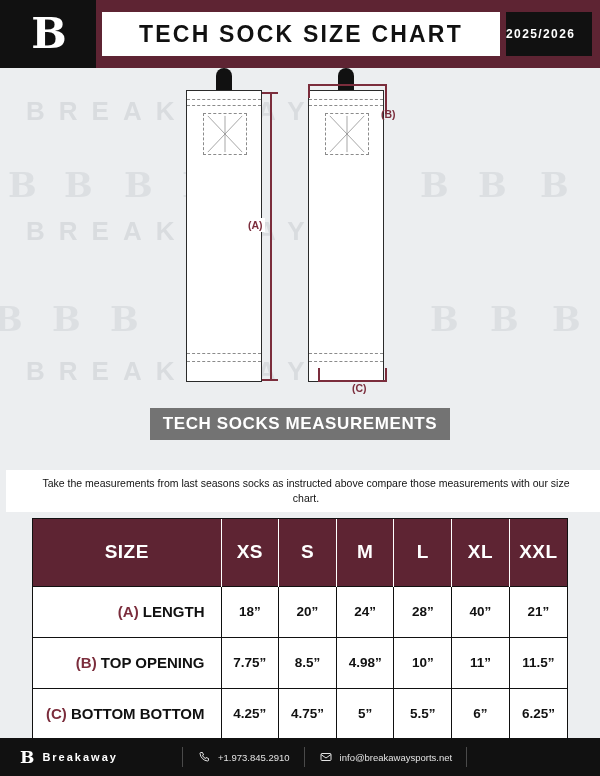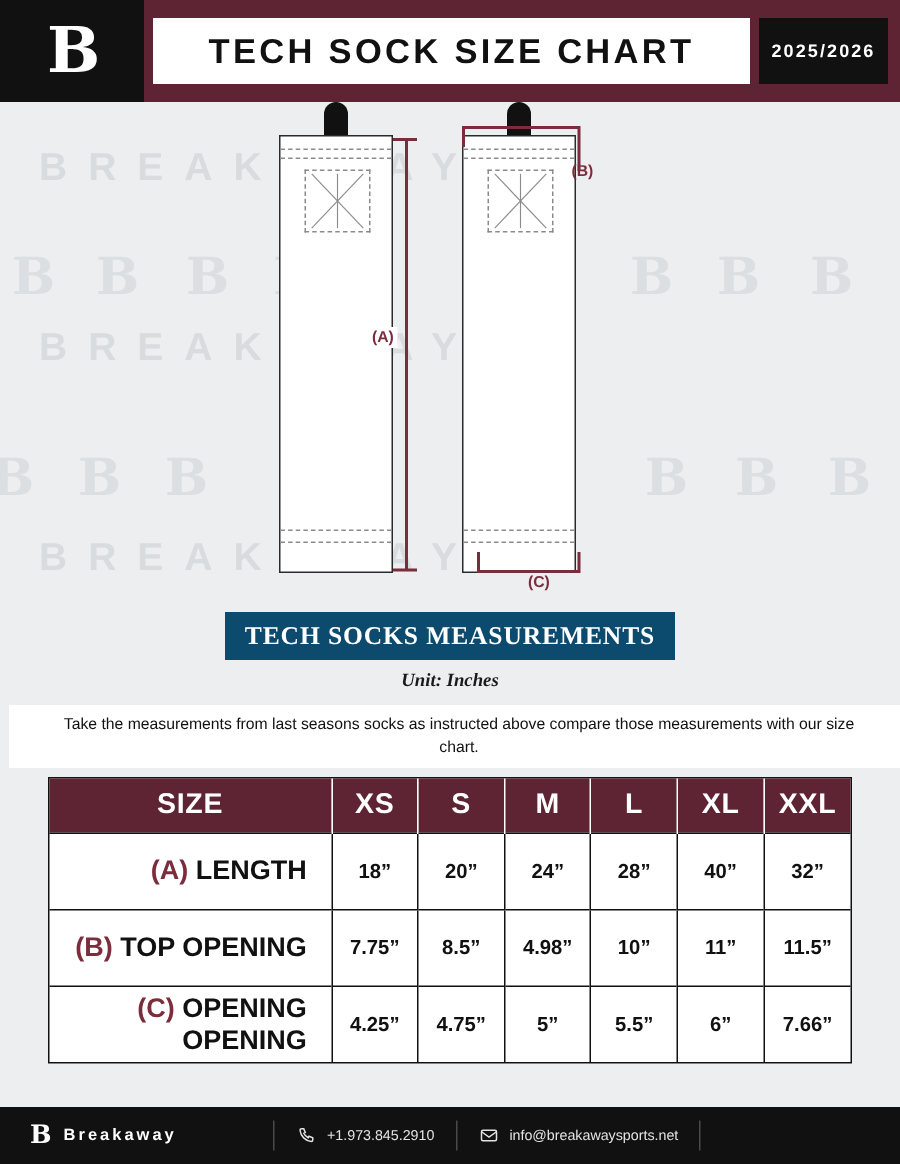--- a/index.html
+++ b/index.html
@@ -47,21 +47,21 @@
     font-size: 23px;
     font-weight: bold;
     letter-spacing: 2.2px;
     color: #111111;
     text-transform: uppercase;
   }
   .season-box {
     width: 86px; height: 44px;
     background: #111111;
     margin-left: 6px; margin-right: 8px;
-    display: flex; align-items: center; justify-content: center;
+    display: flex; align-items: center; 
   }
   .season-box .season {
     font-size: 12px;
     font-weight: bold;
     letter-spacing: 1.4px;
     color: #ffffff;
   }
 
   
   .watermark {
@@ -139,22 +139,22 @@
     font-weight: bold;
     color: #7b2d3c;
     background: transparent;
   }
 
   
   .meas-banner {
     position: absolute;
     left: 150px; top: 408px;
     width: 300px; height: 32px;
-    background: #0c4a6e;
-    display: flex; align-items: center; justify-content: center; font-family: Liberation Serif, serif;
+    background: #737373;
+    display: flex; align-items: center; justify-content: center;
   }
   .meas-banner span {
     color: #ffffff;
     font-size: 17px;
     font-weight: bold;
     letter-spacing: 0.6px;
   }
   .unit {
     position: absolute;
     left: 0; top: 446px; width: 600px;
@@ -192,40 +192,40 @@
   table {
     width: 100%;
     border-collapse: collapse;
     table-layout: fixed;
   }
   thead th {
     background: #5e2433;
     color: #ffffff;
     font-size: 19px;
     font-weight: bold;
-    height: 36px;
+    height: 67px;
     letter-spacing: 0.5px;
     border-right: 1.5px solid #ffffff;
   }
   thead th:last-child { border-right: none; }
   thead th.col-label { width: 188px; }
   tbody td {
     height: 51px;
     font-size: 13.5px;
     font-weight: bold;
     color: #111111;
     text-align: center;
     border-top: 1.5px solid #111111;
     border-right: 1.5px solid #111111;
   }
   tbody td:last-child { border-right: none; }
   tbody td.rowlabel {
     text-align: right;
     padding-right: 16px;
-    font-size: 18px;
+    font-size: 15px;
   }
   .rl-code { color: #7b2d3c; }
 
   
   .footer {
     position: absolute;
     left: 0; bottom: 0; width: 600px; height: 38px;
     background: #111111;
     display: flex; align-items: center;
   }
@@ -348,21 +348,20 @@
 
     <div class="measure-line h-line" style="left:318px; top:312px; width:68px;"></div>
     <div class="tick" style="left:318px; top:300px; width:1.5px; height:14px;"></div>
     <div class="tick" style="left:385px; top:300px; width:1.5px; height:14px;"></div>
     <div class="label" style="left:352px; top:314px;">(C)</div>
   </div>
 
   <div class="meas-banner">
     <span>TECH SOCKS MEASUREMENTS</span>
   </div>
-  <div class="unit">Unit: Inches</div>
 
   <div class="instructions">
     <p>Take the measurements from last seasons socks as instructed above compare those measurements  with our size chart.</p>
   </div>
 
   <div class="table-wrap">
     <table>
       <thead>
         <tr>
           <th class="col-label">SIZE</th>
@@ -378,45 +377,45 @@
         <tr>
           <td class="rowlabel">
             <span class="rl-code">(A)</span>
             <span>LENGTH</span>
           </td>
           <td>18”</td>
           <td>20”</td>
           <td>24”</td>
           <td>28”</td>
           <td>40”</td>
-          <td>32”</td>
+          <td>21”</td>
         </tr>
         <tr>
           <td class="rowlabel">
             <span class="rl-code">(B)</span>
             <span>TOP OPENING</span>
           </td>
           <td>7.75”</td>
           <td>8.5”</td>
           <td>4.98”</td>
           <td>10”</td>
           <td>11”</td>
           <td>11.5”</td>
         </tr>
         <tr>
           <td class="rowlabel">
             <span class="rl-code">(C)</span>
-            <span>OPENING OPENING</span>
+            <span>BOTTOM BOTTOM</span>
           </td>
           <td>4.25”</td>
           <td>4.75”</td>
           <td>5”</td>
           <td>5.5”</td>
           <td>6”</td>
-          <td>7.66”</td>
+          <td>6.25”</td>
         </tr>
       </tbody>
     </table>
   </div>
 
   <div class="footer">
     <div class="footer-brand">
       <span class="footer-logo">B</span>
       <span class="footer-brandname">Breakaway</span>
     </div>

